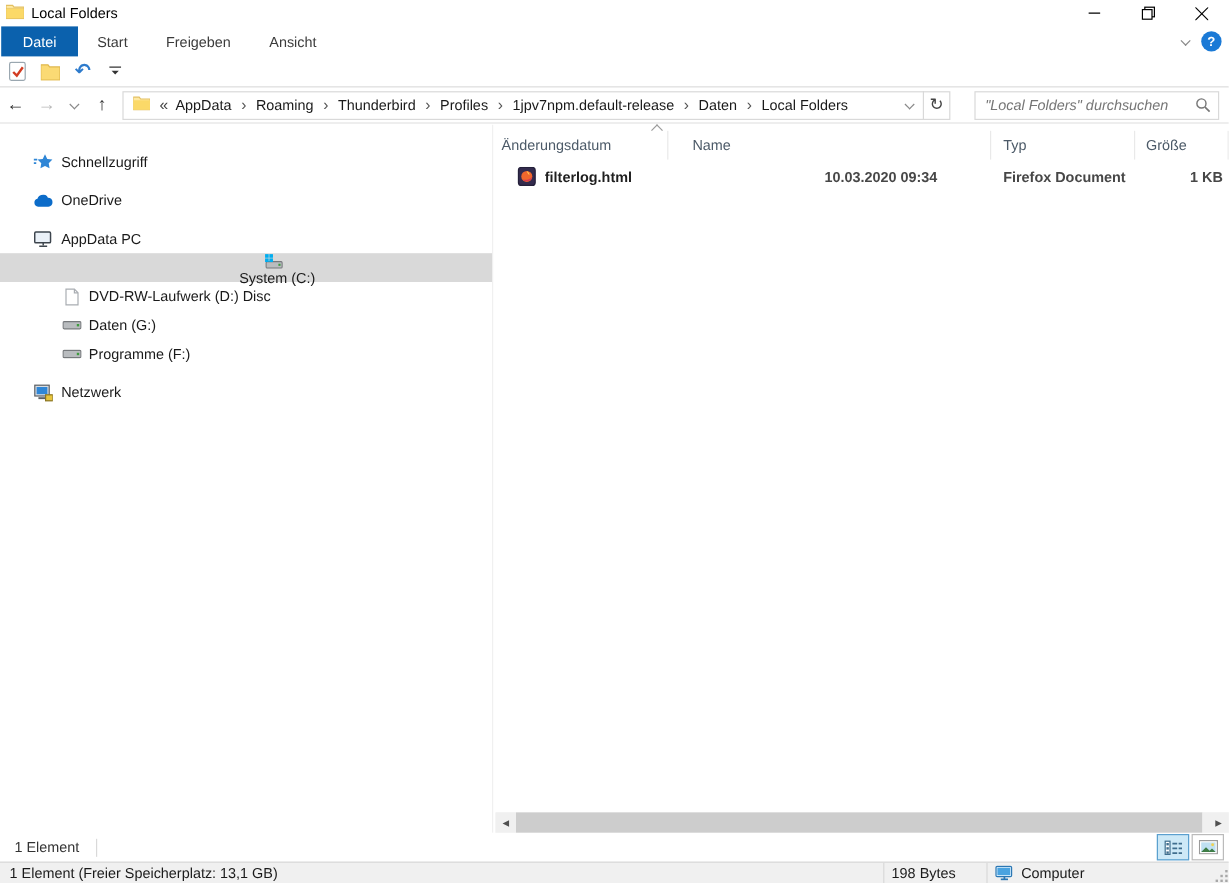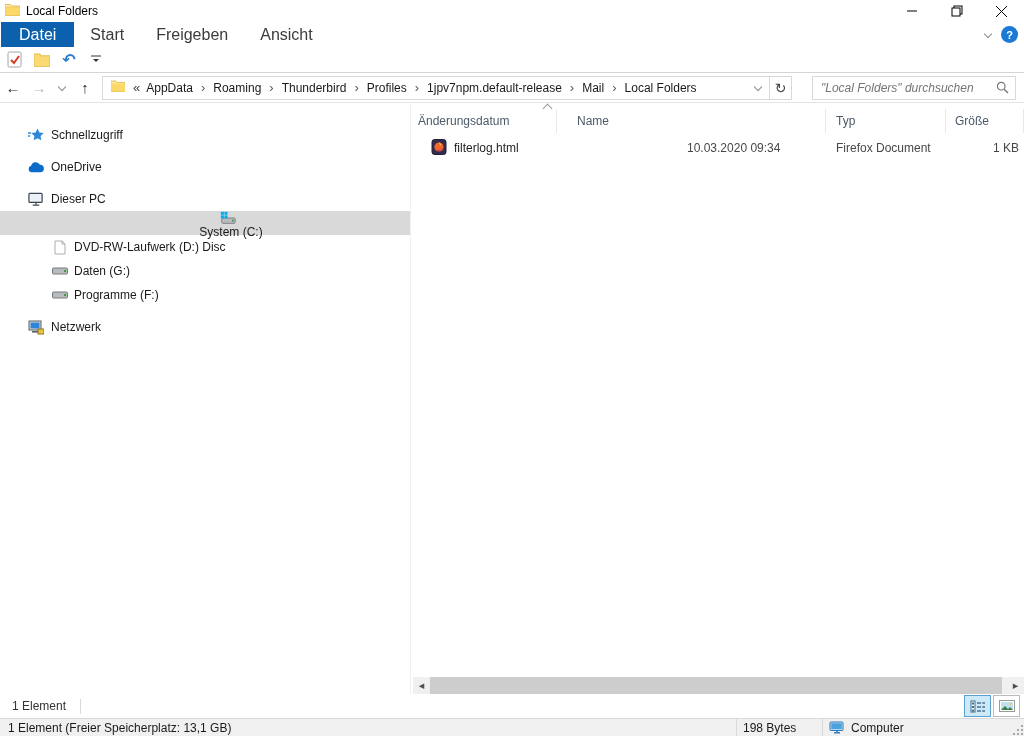--- a/index.html
+++ b/index.html
@@ -11,21 +11,21 @@
 
   
   .titlebar { height:22px; display:flex; align-items:center; background:#fff; }
   .titlebar .app-icon { margin:0 6px 0 5px; }
   .titlebar .title { font-size:12px; color:#000; flex:1; }
   .win-controls { display:flex; height:100%; }
   .win-btn { width:45px; height:22px; display:flex; align-items:center; justify-content:center; }
 
   
   .menubar { height:25px; display:flex; align-items:stretch; background:#fff; position:relative; }
-  .tab { padding:0 16px; display:flex; align-items:center; color:#3b3b3b; font-size:16px; }
+  .tab { padding:0 16px; display:flex; align-items:center; color:#3b3b3b; font-size:12px; }
   .tab.file { background:var(--accent,#0b61ad); color:#fff; padding:0 18px; margin-left:1px; }
   .menubar-right { position:absolute; right:6px; top:0; height:25px; display:flex; align-items:center; gap:10px; }
   .help-circle { width:17px; height:17px; border-radius:50%; background:#1b7ad6; color:#fff;
     display:flex; align-items:center; justify-content:center; font-size:11px; font-weight:bold; }
 
   
   .qat { height:26px; display:flex; align-items:center; gap:7px; padding-left:5px;
          border-bottom:1px solid #d5d5d5; background:#fff; }
   .qat-btn { width:20px; height:20px; display:flex; align-items:center; justify-content:center; }
   .undo-glyph { color:#2e7bcc; font-size:16px; font-weight:bold; line-height:1; }
@@ -70,21 +70,21 @@
   .cols { display:flex; margin-top:5px; height:24px; position:relative; }
   .colh { color:#4c5a68; font-size:12px; display:flex; align-items:center;
           border-right:1px solid #e9e9e9; }
   .colh.name { width:269px; padding-left:20px; }
   .colh.date { width:146px; padding-left:7px; }
   .colh.type { width:120px; padding-left:10px; }
   .colh.size { width:78px;  padding-left:9px; }
   .sort-up { position:absolute; top:-4px; left:133px; width:7px; height:7px;
              border-left:1px solid #9a9a9a; border-top:1px solid #9a9a9a; transform:rotate(45deg); }
   .filerow { display:flex; align-items:center; height:22px; margin-top:4px; }
-  .cell { overflow:hidden; white-space:nowrap; }
+  .cell { overflow:hidden; white-space:nowrap;font-weight:bold; }
   .cell.name { width:269px; padding-left:20px; display:flex; align-items:center; gap:7px; color:#1f1f1f; }
   .cell.date { width:146px; padding-left:7px; color:#474747; }
   .cell.type { width:120px; padding-left:10px; color:#474747; }
   .cell.size { width:78px; text-align:right; padding-right:5px; color:#474747; }
 
   
   .hscroll { position:absolute; left:2px; right:0; bottom:0; height:17px; display:flex; background:#f0f0f0; }
   .hs-btn { width:17px; height:17px; background:#f0f0f0; color:#505050; font-size:11px;
             display:flex; align-items:center; justify-content:center; }
   .hs-thumb { width:572px; background:#cdcdcd; }
@@ -196,21 +196,21 @@
       <span class="crumb">AppData</span>
       <span class="crumb-sep">›</span>
       <span class="crumb">Roaming</span>
       <span class="crumb-sep">›</span>
       <span class="crumb">Thunderbird</span>
       <span class="crumb-sep">›</span>
       <span class="crumb">Profiles</span>
       <span class="crumb-sep">›</span>
       <span class="crumb">1jpv7npm.default-release</span>
       <span class="crumb-sep">›</span>
-      <span class="crumb">Mail</span>
+      <span class="crumb">Daten</span>
       <span class="crumb-sep">›</span>
       <span class="crumb">Local Folders</span>
     </div>
     <span class="addr-chevron"><span class="chev"></span></span>
     <span class="refresh-seg">↻</span>
   </div>
 
   <div class="searchbox">
     <input placeholder="&quot;Local Folders&quot; durchsuchen" style="">
     <span class="search-icon-wrap">
@@ -246,21 +246,21 @@
     </div>
     <div class="side-gap"></div>
     <div class="side-item lvl1">
       <span class="icon">
         <svg width="17" height="15" viewBox="0 0 17 15">
             <rect x="1" y="1" width="14" height="9.5" rx="1" fill="#eaf1f8" stroke="#3d454d" stroke-width="1.3"></rect>
             <line x1="5" y1="13.5" x2="12" y2="13.5" stroke="#3d454d" stroke-width="1.3"></line>
             <line x1="8.5" y1="10.5" x2="8.5" y2="13" stroke="#3d454d" stroke-width="1.3"></line>
           </svg>
       </span>
-      <span>Dieser PC</span>
+      <span>AppData PC</span>
     </div>
     <div class="side-item lvl2 selected">
       <span class="icon">
         <svg width="18" height="14" viewBox="0 0 18 14">
             <rect x="2" y="7" width="15" height="6" rx="1" fill="#b9bcbf" stroke="#76797c"></rect>
             <rect x="13.5" y="9" width="2" height="2" fill="#3f9b3f"></rect>
             <rect x="1" y="0" width="3.4" height="3.4" fill="#00adef"></rect>
             <rect x="5" y="0" width="3.4" height="3.4" fill="#00adef"></rect>
             <rect x="1" y="4" width="3.4" height="3.4" fill="#00adef"></rect>
             <rect x="5" y="4" width="3.4" height="3.4" fill="#00adef"></rect>

